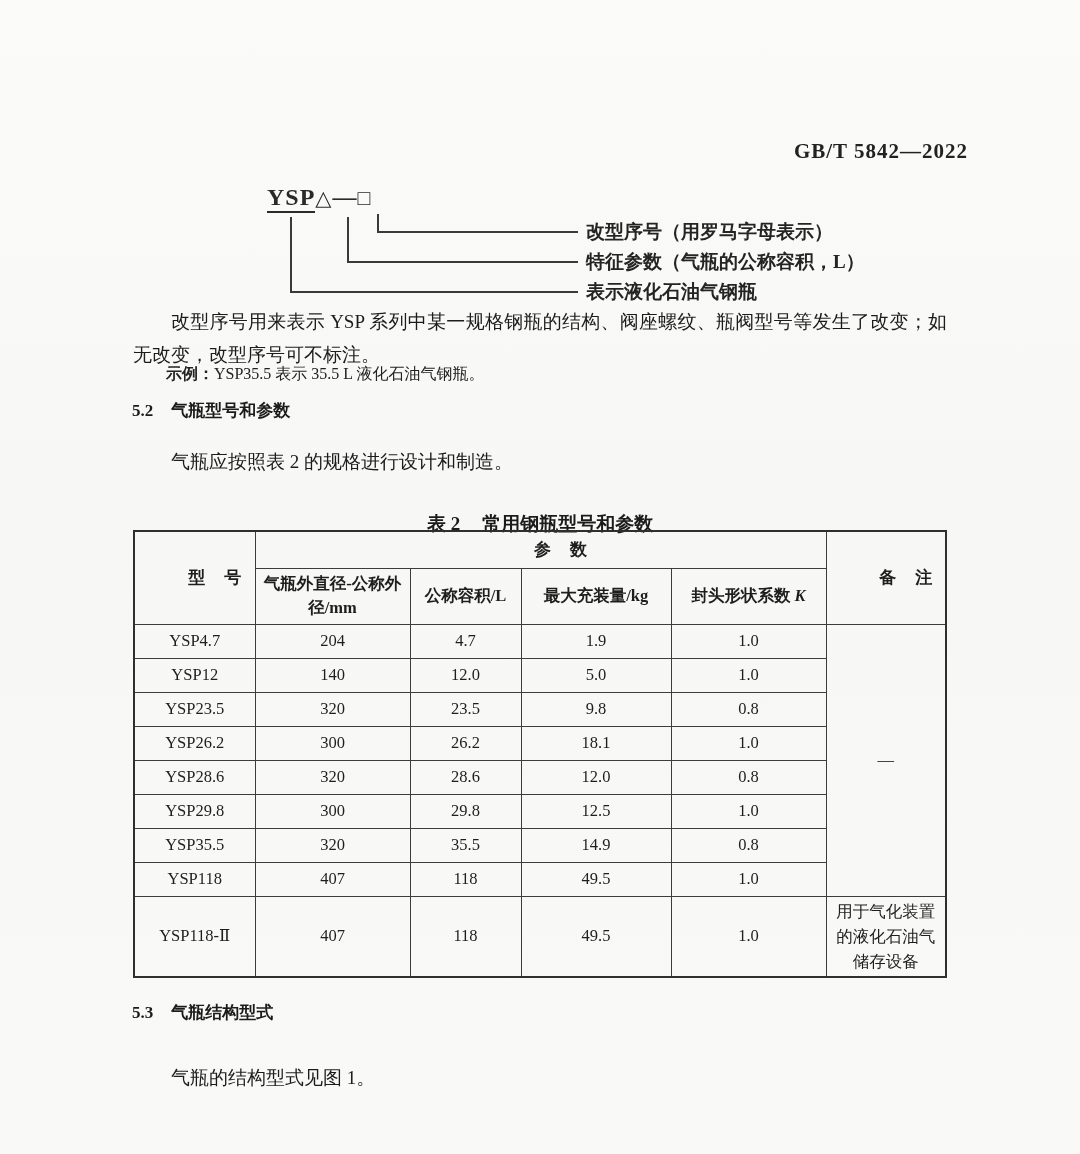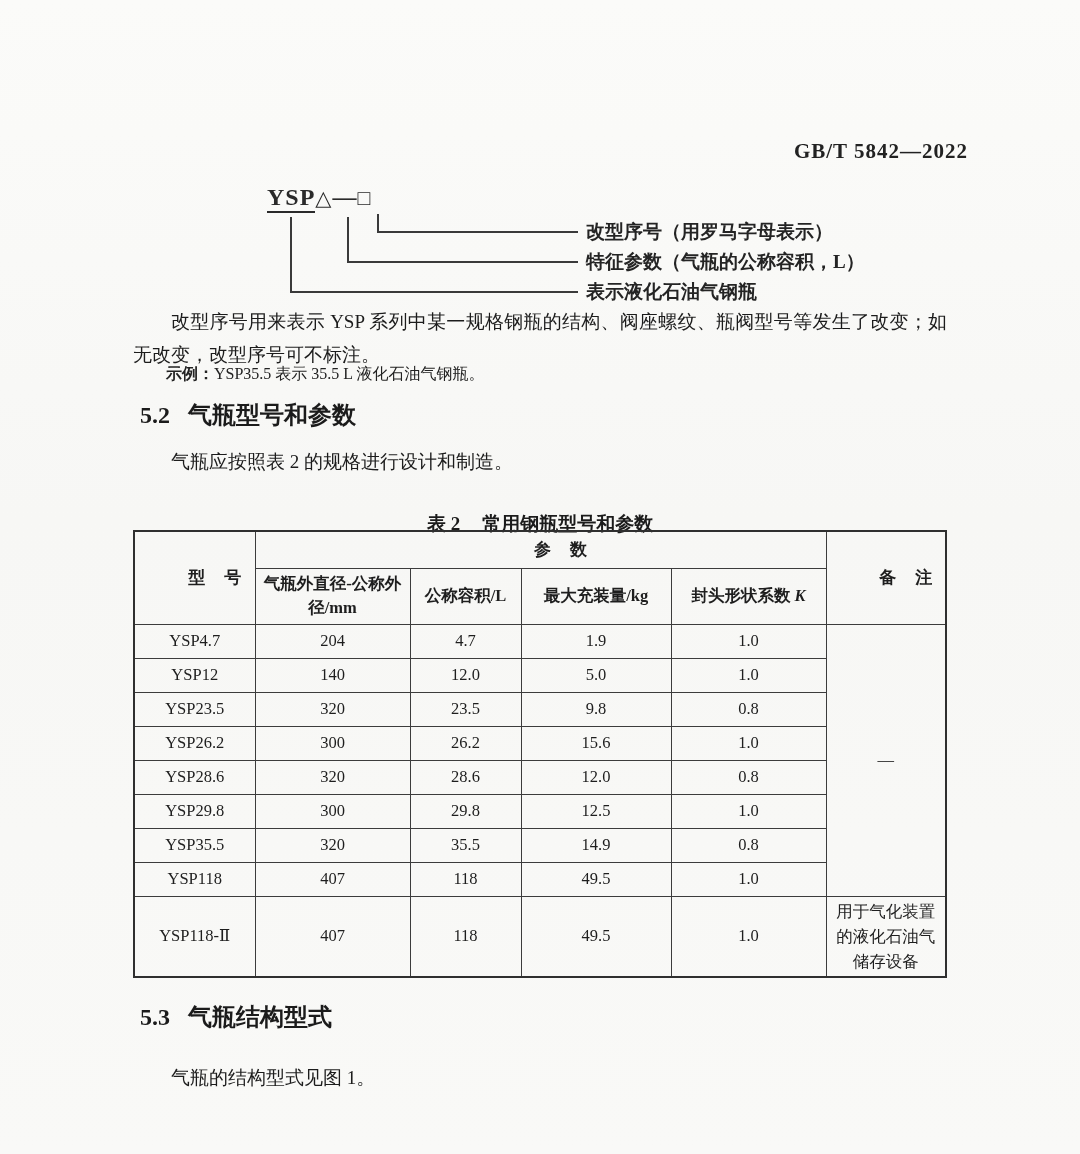--- a/index.html
+++ b/index.html
@@ -78,25 +78,24 @@
     top: 364px;
     font-size: 16px;
     color: #222;
     white-space: nowrap;
   }
   .example .ex-label { font-weight: 700; }
 
   .sec-heading {
     position: absolute;
     left: 132px;
-    font-size: 24px;
+    font-size: 17px;
     font-weight: 700;
     color: #1b1b1b;
     white-space: nowrap;
-    margin-left: 8px;
   }
   .sec-52 { top: 399px; }
   .sec-53 { top: 1001px; }
   .sec-heading .sec-title { margin-left: 18px; }
 
   .para-design { top: 445px; left: 171px; width: 600px; white-space: nowrap; }
   .para-structure { top: 1061px; left: 171px; width: 600px; white-space: nowrap; }
 
   .table-caption {
     position: absolute;
@@ -208,21 +207,21 @@
         <td>YSP23.5</td>
         <td>320</td>
         <td>23.5</td>
         <td>9.8</td>
         <td>0.8</td>
       </tr>
       <tr class="dr">
         <td>YSP26.2</td>
         <td>300</td>
         <td>26.2</td>
-        <td>15.6</td>
+        <td>18.1</td>
         <td>1.0</td>
       </tr>
       <tr class="dr">
         <td>YSP28.6</td>
         <td>320</td>
         <td>28.6</td>
         <td>12.0</td>
         <td>0.8</td>
       </tr>
       <tr class="dr">

